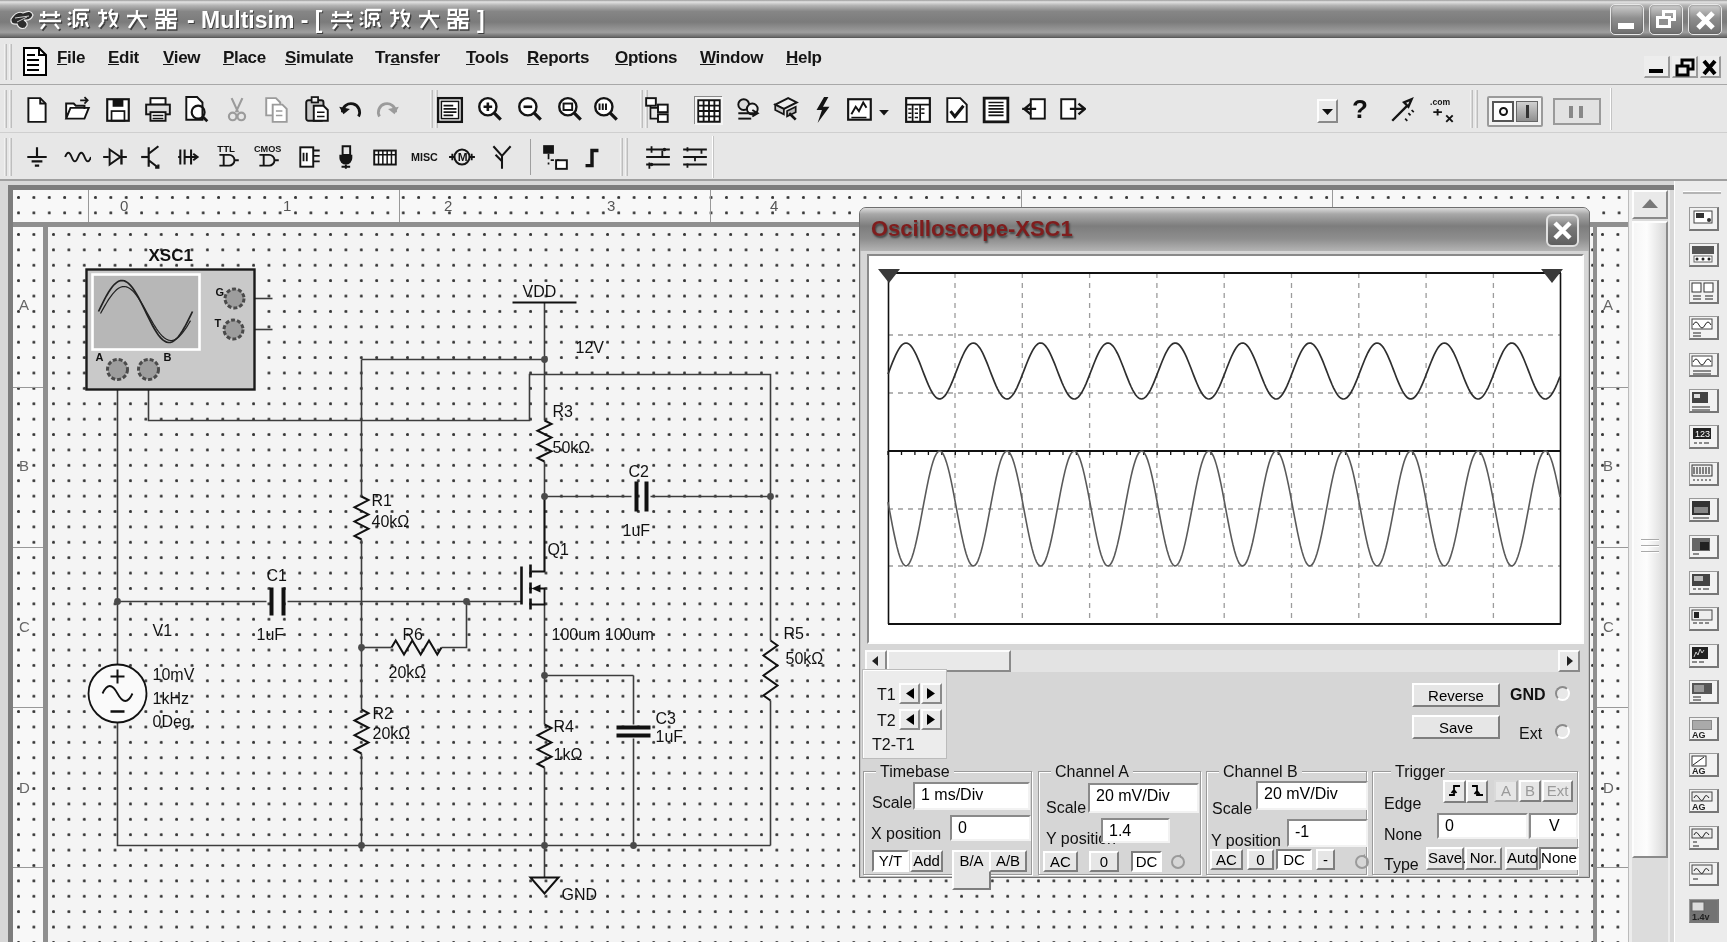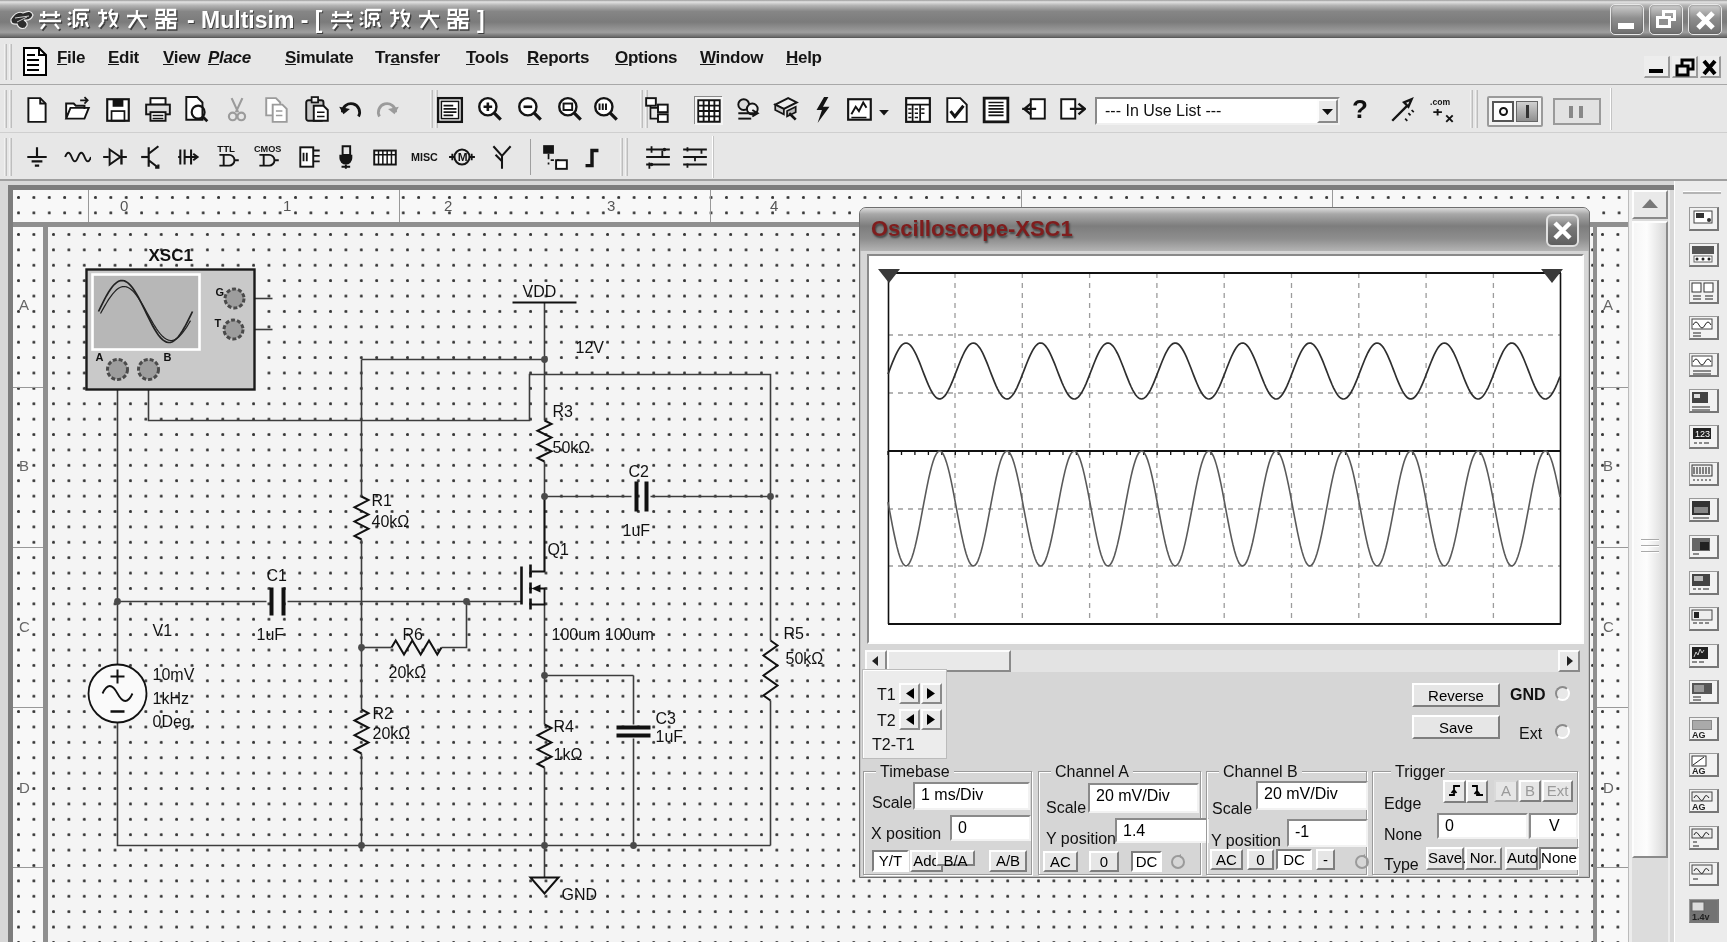--- a/index.html
+++ b/index.html
@@ -97,21 +97,21 @@
 <div class="abs grip" style="left:4px;top:44px;height:36px;"></div>
 <div class="abs grip" style="left:9px;top:44px;height:36px;"></div>
 <div class="abs" id="mdocicon" style="left:22px;top:46px;width:26px;height:31px;"><svg width="26" height="31">
         <path d="M2 2 h15 l7 7 v20 h-22 z" fill="#fff" stroke="#000" stroke-width="2"></path>
         <path d="M17 2 v7 h7" fill="none" stroke="#000" stroke-width="2"></path>
         <path d="M5 9 h8 M5 14 h12 M5 19 h12 M5 24 h12" stroke="#000" stroke-width="2"></path>
       </svg></div>
 <div class="abs mitem" style="left:57px;"><u>F</u>ile</div>
 <div class="abs mitem" style="left:108px;"><u>E</u>dit</div>
 <div class="abs mitem" style="left:163px;"><u>V</u>iew</div>
-<div class="abs mitem" style="left:208px;font-style:italic;"><u>P</u>lace</div>
+<div class="abs mitem" style="left:223px;"><u>P</u>lace</div>
 <div class="abs mitem" style="left:285px;"><u>S</u>imulate</div>
 <div class="abs mitem" style="left:375px;">Tr<u>a</u>nsfer</div>
 <div class="abs mitem" style="left:466px;"><u>T</u>ools</div>
 <div class="abs mitem" style="left:527px;"><u>R</u>eports</div>
 <div class="abs mitem" style="left:615px;"><u>O</u>ptions</div>
 <div class="abs mitem" style="left:700px;"><u>W</u>indow</div>
 <div class="abs mitem" style="left:786px;"><u>H</u>elp</div>
 <div class="abs mdibtn" style="left:1644px;width:26px;">
       <div style="margin-top:12px;margin-left:4px;width:14px;height:4px;background:#000;"></div>
     </div>
@@ -252,21 +252,20 @@
         <path d="M6 6 h14 M6 9 h14 M6 12 h14 M6 15 h14 M6 18 h14" stroke="#141414" stroke-width="1.5"></path>
       </svg></div>
     <div class="abs" style="left:1020px;top:96px;width:28px;height:28px;"><svg width="28" height="28" viewBox="0 0 26 26">
         <rect x="10" y="3" width="13" height="18" fill="#fff" stroke="#141414" stroke-width="1.8"></rect>
         <path d="M2 12 h13 m-5 -5 l-6 5 l6 5" fill="none" stroke="#141414" stroke-width="2.2"></path>
       </svg></div>
     <div class="abs" style="left:1058px;top:96px;width:28px;height:28px;"><svg width="28" height="28" viewBox="0 0 26 26">
         <rect x="3" y="3" width="13" height="18" fill="#fff" stroke="#141414" stroke-width="1.8"></rect>
         <path d="M11 12 h13 m-5 -5 l6 5 l-6 5" fill="none" stroke="#141414" stroke-width="2.2"></path>
       </svg></div>
-    <div class="abs" style="left:1095px;top:97px;width:245px;height:28px;background:#fff;border-top:2px solid #8a8a8a;border-left:2px solid #8a8a8a;border-right:2px solid #f0f0f0;border-bottom:2px solid #f0f0f0;font-size:16px;color:#111;padding:3px 0 0 8px;">--- In Use List ---</div>
     <div class="abs raised" style="left:1317px;top:99px;width:21px;height:24px;border-width:2px;"><svg width="17" height="20">
         <path d="M3 8 h11 l-5.5 6 z" fill="#111"></path>
       </svg></div>
     <div class="abs" style="left:1352px;top:94px;font-size:26px;font-weight:bold;color:#111;">?</div>
     <div class="abs" style="left:1389px;top:96px;width:28px;height:28px;"><svg width="28" height="28" viewBox="0 0 26 26">
         <path d="M3 23 L17 9 m-3 -3 l7 -3 l-3 7 z" stroke="#141414" stroke-width="2.2" fill="none"></path>
         <path d="M18 16 l2 2 m1 -5 l2 2 m-8 6 l2 2" stroke="#141414" stroke-width="1.6"></path>
       </svg></div>
     <div class="abs" style="left:1429px;top:96px;width:28px;height:28px;"><svg width="28" height="28" viewBox="0 0 26 26">
         <text x="1" y="8" font-size="8" font-weight="bold" fill="#141414" font-family="Liberation Sans">.com</text>
@@ -571,29 +570,29 @@
         <div class="abs slab" style="left:659px;top:517px;">Ext</div>
         <div class="abs" style="left:695px;top:516px;width:15px;height:15px;border-radius:50%;border:2px solid #8a8a8a;border-bottom-color:#fff;border-right-color:#fff;background:#e8e8e8;"></div>
         <div class="abs gbox" style="left:3px;top:563px;width:169px;height:104px;">
           <div class="glab" style="left:12px;">Timebase</div>
           <div class="abs slab" style="left:8px;top:22px;">Scale</div>
           <div class="inp" style="left:49px;top:10px;width:117px;height:28px;">1 ms/Div</div>
           <div class="abs slab" style="left:7px;top:53px;">X position</div>
           <div class="inp" style="left:86px;top:43px;width:81px;height:26px;">0</div>
           <div class="sbtnp" style="left:8px;top:78px;width:37px;height:22px;">Y/T</div>
           <div class="sbtn" style="left:46px;top:78px;width:33px;height:22px;">Add</div>
-          <div class="sbtn" style="left:72px;top:78px;width:39px;height:16px;">B/A</div>
+          <div class="sbtn" style="left:88px;top:78px;width:39px;height:40px;">B/A</div>
           <div class="sbtn" style="left:125px;top:78px;width:38px;height:22px;">A/B</div>
         </div>
         <div class="abs gbox" style="left:178px;top:563px;width:163px;height:104px;">
           <div class="glab" style="left:12px;">Channel A</div>
           <div class="abs slab" style="left:7px;top:27px;">Scale</div>
           <div class="inp" style="left:49px;top:11px;width:111px;height:30px;">20 mV/Div</div>
           <div class="abs slab" style="left:7px;top:58px;">Y position</div>
-          <div class="inp" style="left:76px;top:46px;width:94px;height:25px;">1.4</div>
+          <div class="inp" style="left:62px;top:46px;width:69px;height:25px;">1.4</div>
           <div class="sbtn" style="left:4px;top:79px;width:35px;height:21px;">AC</div>
           <div class="sbtn" style="left:50px;top:79px;width:30px;height:21px;">0</div>
           <div class="sbtnp" style="left:92px;top:79px;width:31px;height:21px;">DC</div>
           <svg class="abs" style="left:130px;top:81px;" width="18" height="18">
             <circle cx="9" cy="9" r="6" fill="none" stroke="#9a9a9a" stroke-width="2"></circle>
             <path d="M9 3 l3 -2 l0 4 z" fill="#9a9a9a"></path>
           </svg>
         </div>
         <div class="abs gbox" style="left:346px;top:563px;width:161px;height:104px;">
           <div class="glab" style="left:12px;">Channel B</div>

